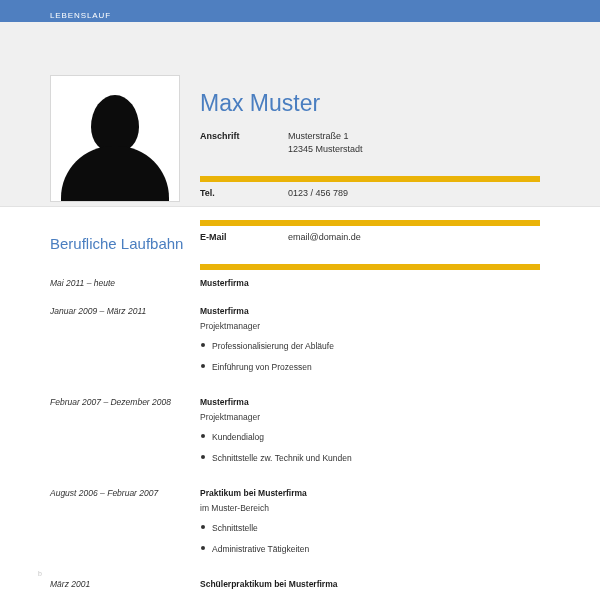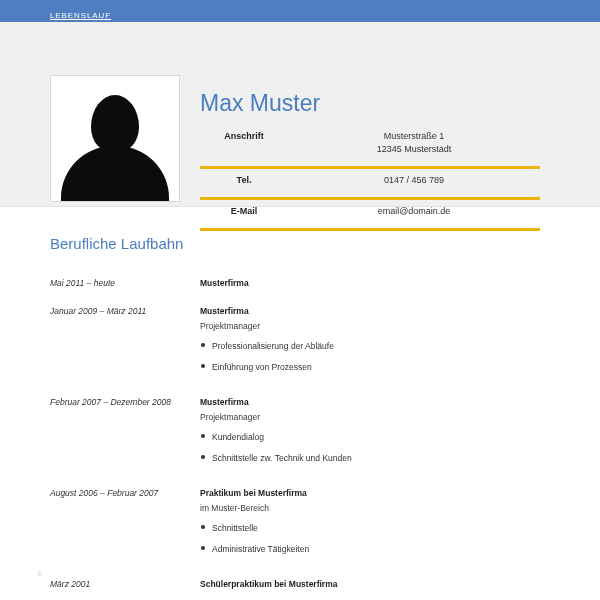--- a/index.html
+++ b/index.html
@@ -29,21 +29,20 @@
     width: 600px;
     height: 30px;
     background: #4f7fc0;
     color: #ffffff;
     font-size: 8px;
     letter-spacing: 0.9px;
     display: flex;
     align-items: center;
     padding-left: 50px;
     box-sizing: border-box;
-    text-decoration: underline;
   }
   
   .header-band {
     position: absolute;
     left: 0;
     top: 22px;
     width: 600px;
     height: 184px;
     background: #f0f0f0;
     border-bottom: 1px solid #e2e2e2;
@@ -109,23 +108,22 @@
   }
   .info-table td.label {
     width: 88px;
     font-weight: bold;
     color: #222222;
   }
   .info-table td.value {
     color: #333333;
   }
   .info-row-sep td {
-    border-bottom: 3px solid #eab308;
-    padding-bottom: 10px;
-    text-align: center;
+    border-bottom: 6px solid #eab308;
+    padding-bottom: 20px;
   }
   .info-row-pad td {
     padding-top: 5px;
   }
   
   .section-title {
     position: absolute;
     left: 50px;
     top: 235px;
     font-size: 15px;
@@ -217,21 +215,21 @@
       <tbody>
           <tr class="info-row-sep">
         <td class="label">Anschrift</td>
         <td class="value">
           <div>Musterstraße 1</div>
           <div>12345 Musterstadt</div>
         </td>
       </tr>
       <tr class="info-row-sep info-row-pad">
         <td class="label">Tel.</td>
-        <td class="value">0147 / 456 789</td>
+        <td class="value">0123 / 456 789</td>
       </tr>
       <tr class="info-row-sep info-row-pad">
         <td class="label">E-Mail</td>
         <td class="value">email@domain.de</td>
       </tr>
     </tbody>
       </table>
   </div>
 
   <div class="section-title">Berufliche Laufbahn</div>

